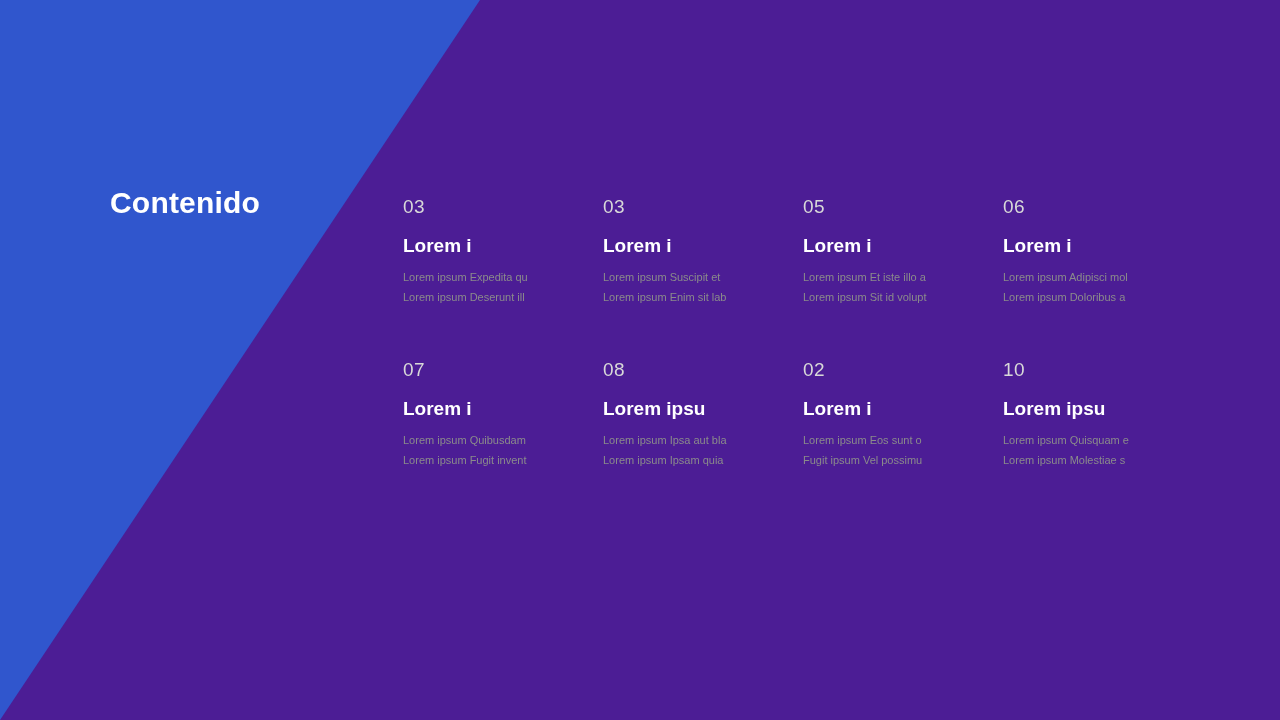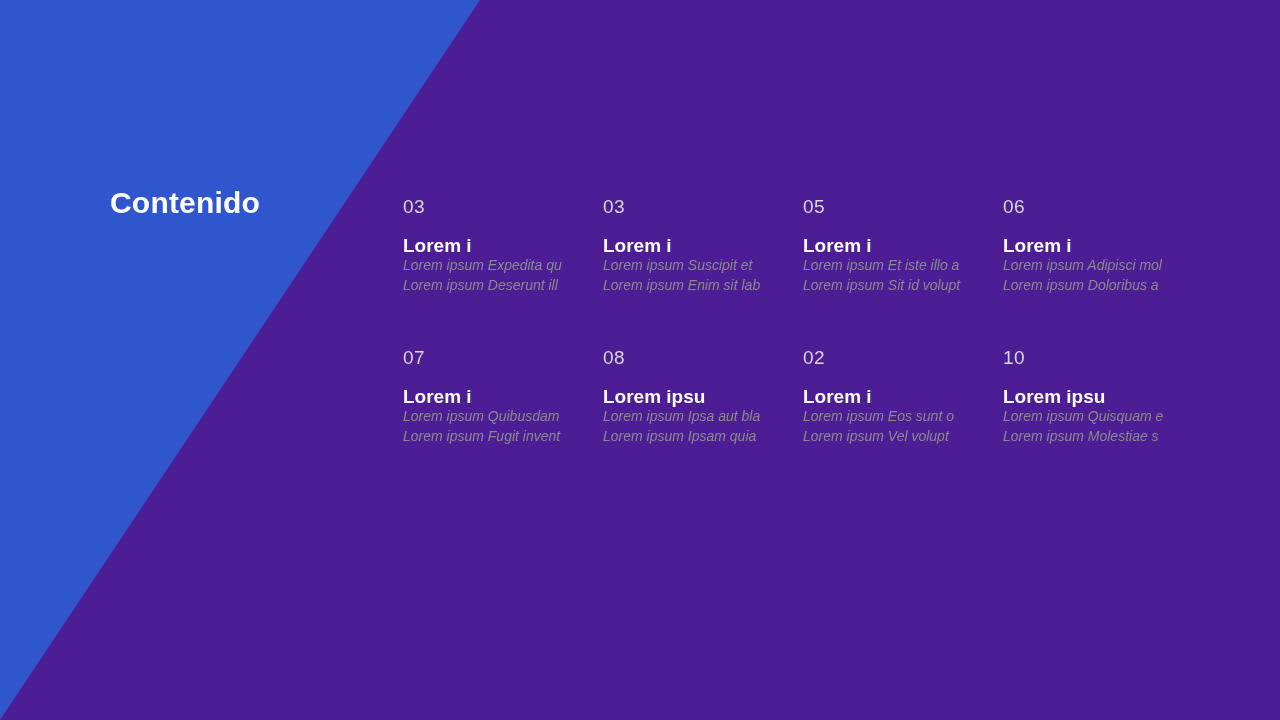--- a/index.html
+++ b/index.html
@@ -65,24 +65,24 @@
     letter-spacing: 0.5px;
   }
   .cell-head {
     margin-top: 13px;
     font-size: 19px;
     font-weight: bold;
     color: #ffffff;
     line-height: 18px;
   }
   .cell-body {
-    font-size: 14px;
+    margin-top: 12px;
+    font-size: 11px;
     color: #8b8b8b;
     line-height: 20px;
-    font-style: italic;
   }
   .cell-body span {
     display: block;
     white-space: nowrap;
   }
 </style>
 </head>
 <body>
 
 <div class="slide">
@@ -151,21 +151,21 @@
           <span>Lorem ipsum Ipsa aut bla</span>
           <span>Lorem ipsum Ipsam quia</span>
         </div>
       </div>
 
       <div class="cell">
         <div class="cell-num">02</div>
         <div class="cell-head">Lorem i</div>
         <div class="cell-body">
           <span>Lorem ipsum Eos sunt o</span>
-          <span>Lorem ipsum Vel volupt</span>
+          <span>Fugit ipsum Vel possimu</span>
         </div>
       </div>
 
       <div class="cell">
         <div class="cell-num">10</div>
         <div class="cell-head">Lorem ipsu</div>
         <div class="cell-body">
           <span>Lorem ipsum Quisquam e</span>
           <span>Lorem ipsum Molestiae s</span>
         </div>

